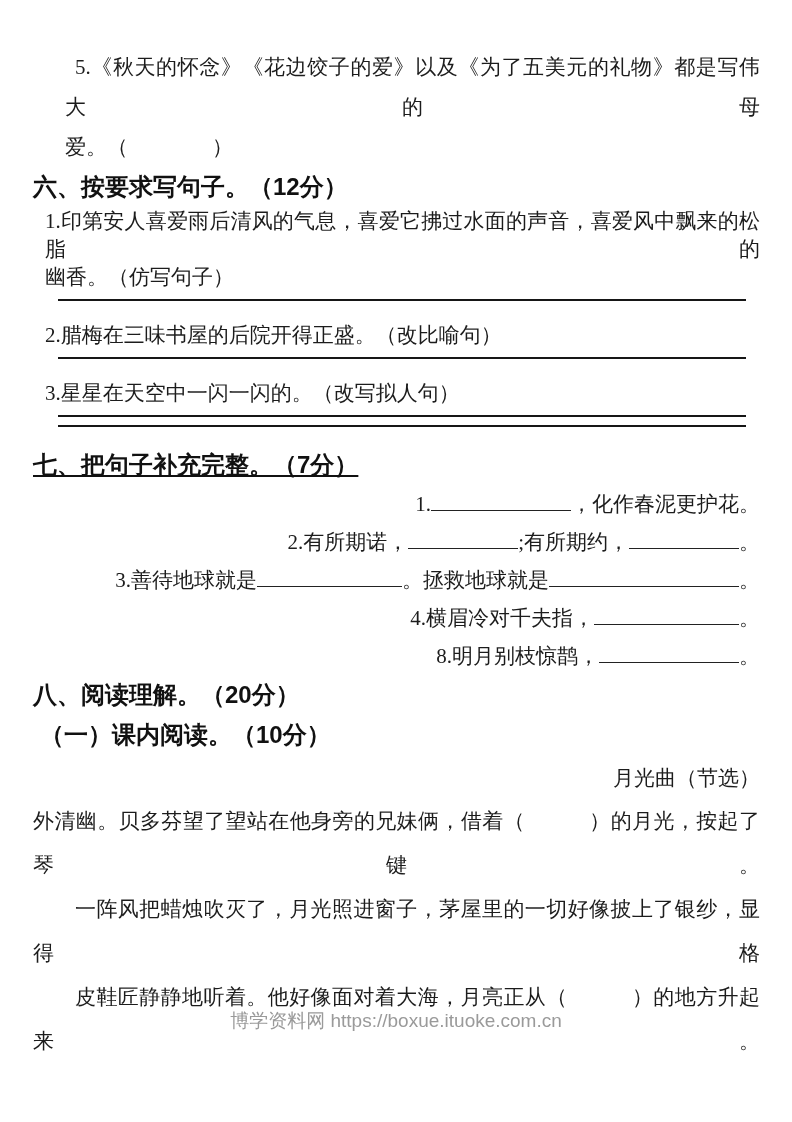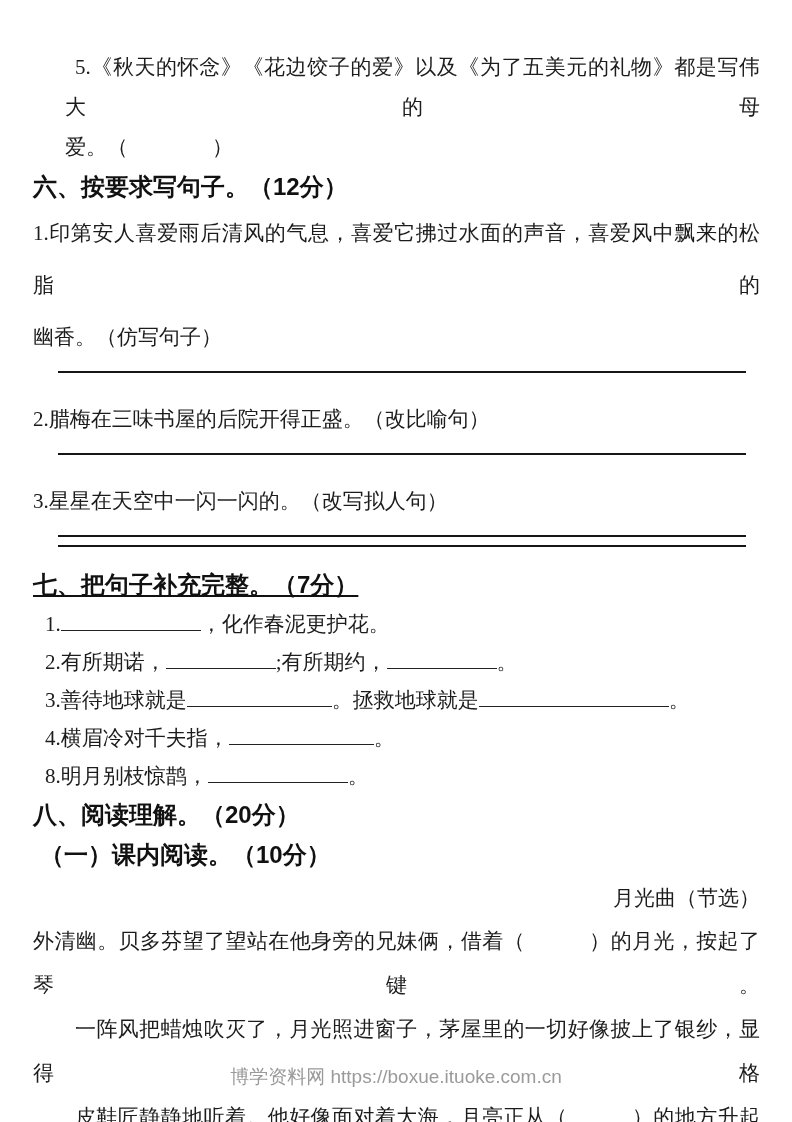--- a/index.html
+++ b/index.html
@@ -10,32 +10,32 @@
     color:#1c1c1c;font-size:21px;
   }
   .heading{
     font-family:"Liberation Sans","DejaVu Sans",sans-serif;
     font-weight:700;font-size:24px;line-height:40px;color:#111;
   }
   .line40{line-height:40px;}
   .stretch{text-align:justify;text-align-last:justify;}
   .judge-item{margin-left:32px;}
   .judge-item .first{text-indent:10px;}
-  .q-item{line-height:52px;}
+  .q-item{margin-left:12px;line-height:28px;}
   .q-item.gap{margin-top:20px;}
   .ans-line{height:0;border-bottom:2px solid #161616;margin:8px 14px 0 25px;}
-  .fill-row{margin-left:12px;line-height:38px;white-space:nowrap;}
+  .fill-row{margin-left:12px;line-height:38px;white-space:nowrap;text-align:right;}
   .blank{display:inline-block;border-bottom:1.5px solid #222;height:1.05em;vertical-align:baseline;}
   .b140{width:140px;} .b110{width:110px;} .b145{width:145px;} .b190{width:190px;}
   .sub-heading{margin-left:7px;}
   .passage-title{text-align:right;line-height:42px;margin-top:2px;}
   .p-line{line-height:44px;}
   .p-first{text-indent:2em;}
   .footer{
-    position:absolute;left:0;right:0;top:1064px;text-align:center;
+    position:absolute;left:0;right:0;top:1008px;text-align:center;
     font-family:"Liberation Sans","DejaVu Sans",sans-serif;
     font-size:19px;color:#9a9a9a;
   }
 </style>
 </head>
 <body>
 
 <div class="page">
 
   <div class="judge-item">

